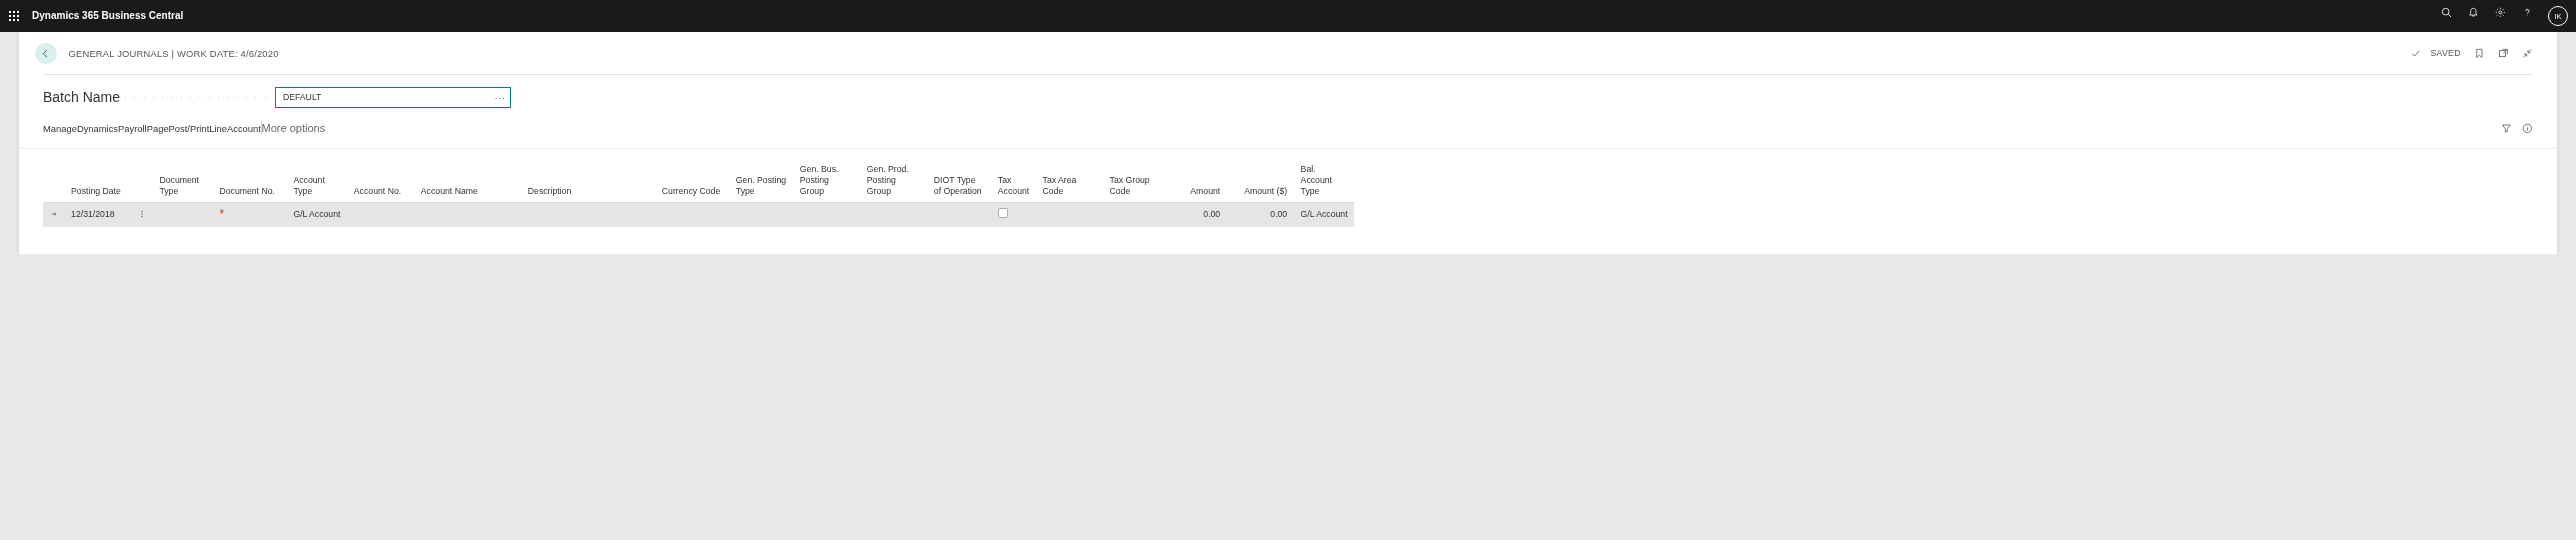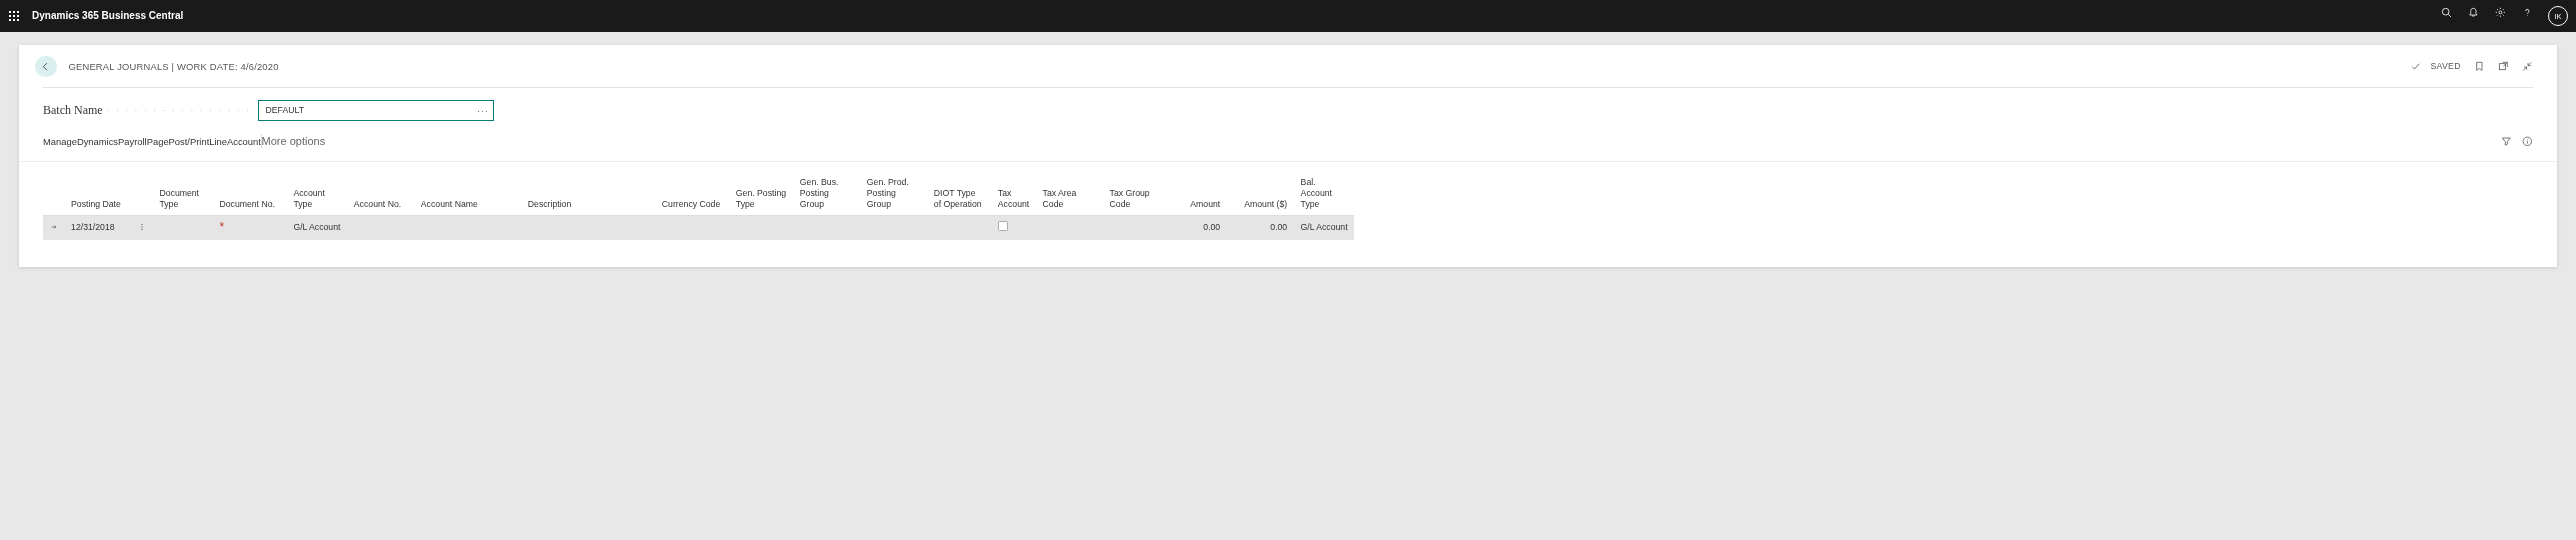--- a/index.html
+++ b/index.html
@@ -15,21 +15,21 @@
     color: #fff;
   }
   .topbar-left { display: flex; align-items: center; gap: 10.7px; }
   .app-launcher { width: 13.4px; height: 13.4px; display:flex; align-items:center; justify-content:center; cursor:pointer;}
   .app-title { font-size: 10px; font-weight: 600; }
   .topbar-right { margin-left: auto; display: flex; align-items: flex-start; gap: 14.8px; }
   .topbar-icon { width: 12px; height: 12px; display:flex; align-items:center; justify-content:center; cursor:pointer; color:#fff;}
   .avatar-circle { width: 20px; height: 20px; border:0.7px solid #fff; border-radius:50%; display:flex; align-items:center; justify-content:center; font-size:7.4px; cursor:pointer;}
   
   
-  .page-wrap { padding: 13px 19px; }
+  .page-wrap { padding: 0 19px; }
   .page-card {
     background: #fff;
     margin-top: 0;
     padding: 6.7px 0 27px 0;
     box-shadow: 0 1.3px 4px rgba(0,0,0,0.12);
     position: relative;
   }
   
   
   .header-row {
@@ -44,21 +44,21 @@
     cursor:pointer;
     margin-right: 12px;
   }
   .breadcrumb { font-size: 9.4px; color:#555; letter-spacing:0.2px; }
   .header-right { margin-left:auto; display:flex; align-items:center; gap:13.4px; color:#555;}
   .saved-status { display:flex; align-items:center; gap:10px; font-size:8.7px; letter-spacing:0.3px;}
   .header-sep { border-bottom:0.7px solid #e3e3e3; margin: 0 24px 12px 24px;}
   
   
   .field-row { display:flex; align-items:center; padding: 0 24px 13.4px 24px;}
-  .field-label { color:#333; font-size:12px; margin-right:4px;font-family:Liberation Serif, serif;}
+  .field-label { color:#333; font-size:14px; margin-right:4px;}
   .field-dots { color:#bbb; letter-spacing:2px; flex:0 0 auto; margin-right:6.7px;}
   .batch-input-wrap {
     position:relative;
     width: 236px;
   }
   .batch-input {
     width:100%;
     border:0.7px solid #0b7d78;
     padding: 4.7px 20px 4.7px 6.7px;
     font-size:8.7px;

